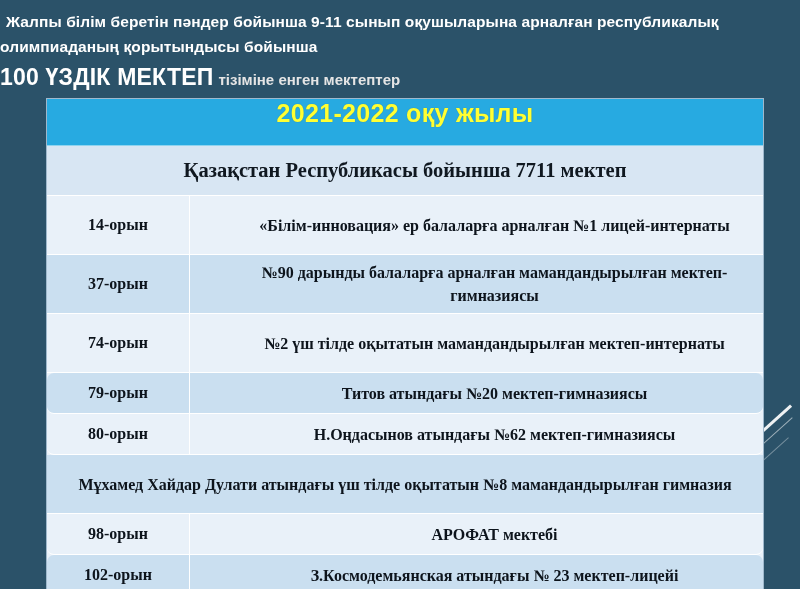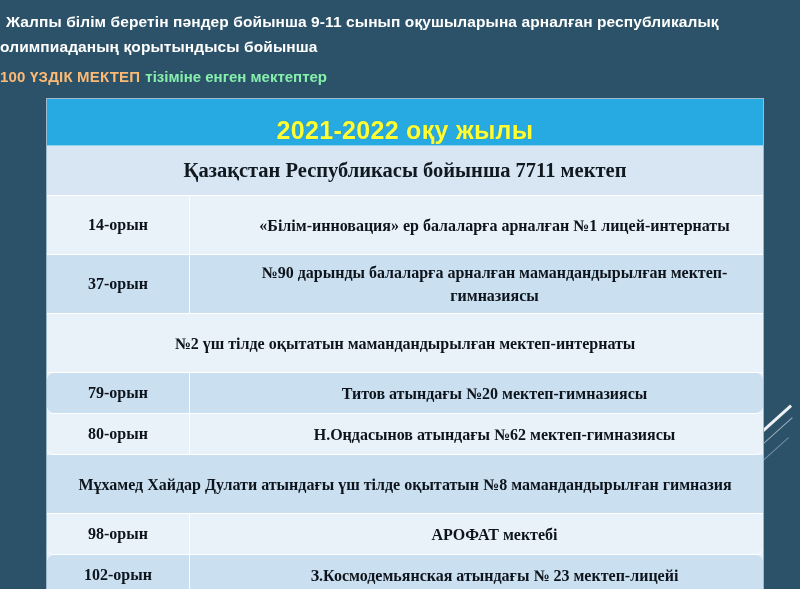--- a/index.html
+++ b/index.html
@@ -74,48 +74,48 @@
   }
   .header .line1 {
     margin-left: 6px;
   }
   .header .line3 {
     margin-top: 4px;
     line-height: 28px;
     white-space: nowrap;
   }
   .header .hl {
-    color: #fdba74;
-    font-size: 15px;
+    color: #ffffff;
+    font-size: 23px;
     font-weight: bold;
     letter-spacing: .2px;
   }
   .header .tail {
-    color: #86efac;
+    color: #e5e5e5;
     font-size: 15px;
     font-weight: bold;
     margin-left: 5px;
   }
 
   
   .table {
     position: absolute;
     left: 46px;
     top: 98px;
     width: 718px;
     border: 1px solid #9fb8cc;
     box-sizing: border-box;
     background: #e9f1f9;
   }
   .year-banner {
     height: 46px;
     background: #27aae1;
     border-bottom: 1px solid #8fd4ef;
     display: flex;
-    align-items: flex-end;
+    align-items: flex-start;
     justify-content: center;
   }
   .year-banner span {
     color: #ffff33;
     font-size: 25px;
     font-weight: bold;
     letter-spacing: .3px;
     text-shadow: 0 0 1px rgba(60,60,0,.35);
   }
   .subtitle {
@@ -204,20 +204,21 @@
   <div id="rows-host">
       <div class="row odd two-line">
         <div class="cell-rank">14-орын</div>
         <div class="cell-name">«Білім-инновация» ер балаларға арналған  №1 лицей-интернаты</div>
       </div>
       <div class="row even two-line">
         <div class="cell-rank">37-орын</div>
         <div class="cell-name">№90 дарынды балаларға арналған мамандандырылған мектеп-гимназиясы</div>
       </div>
       <div class="row odd two-line">
+        <div class="cell-rank">74-орын</div>
         <div class="cell-name">№2 үш тілде оқытатын мамандандырылған мектеп-интернаты</div>
       </div>
       <div class="row even one-line">
         <div class="cell-rank">79-орын</div>
         <div class="cell-name">Титов атындағы №20 мектеп-гимназиясы</div>
       </div>
       <div class="row odd one-line">
         <div class="cell-rank">80-орын</div>
         <div class="cell-name">Н.Оңдасынов атындағы №62 мектеп-гимназиясы</div>
       </div>

